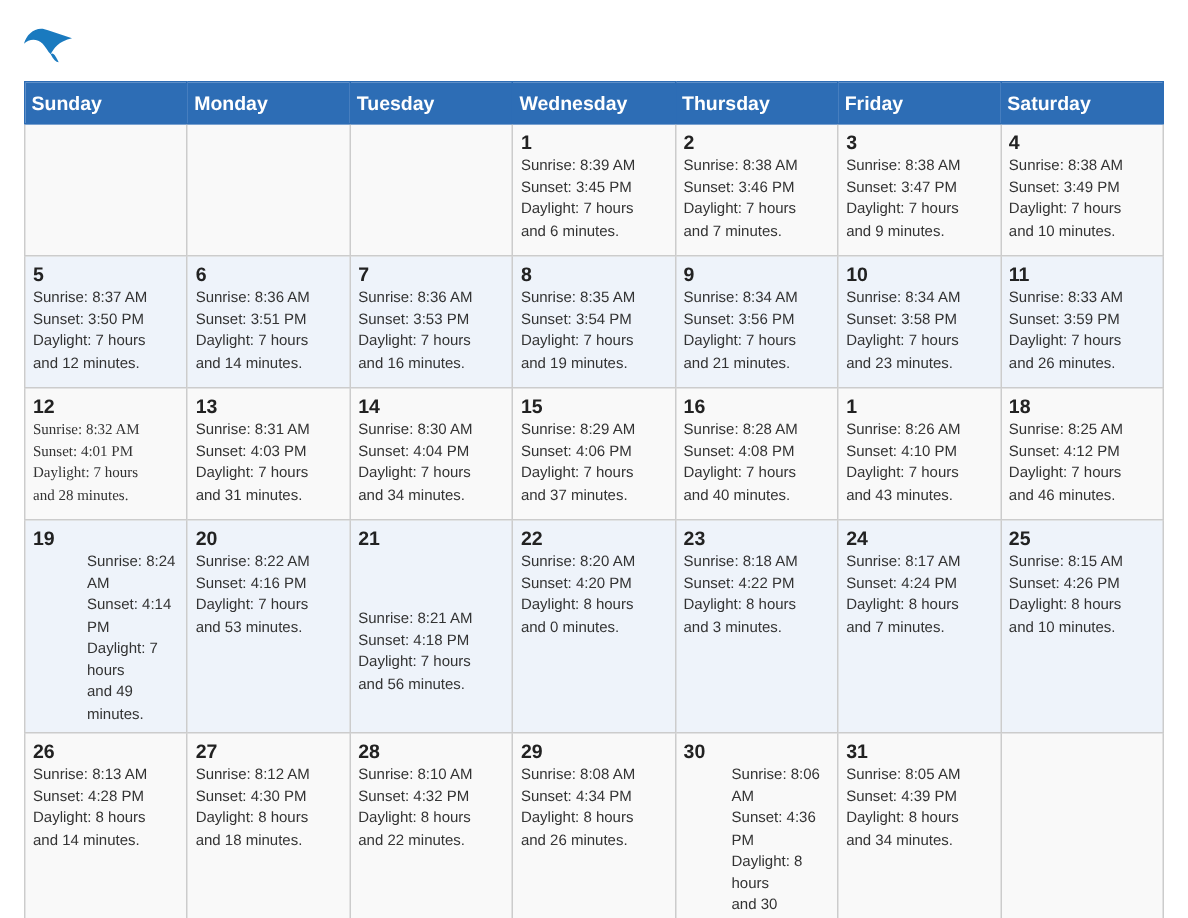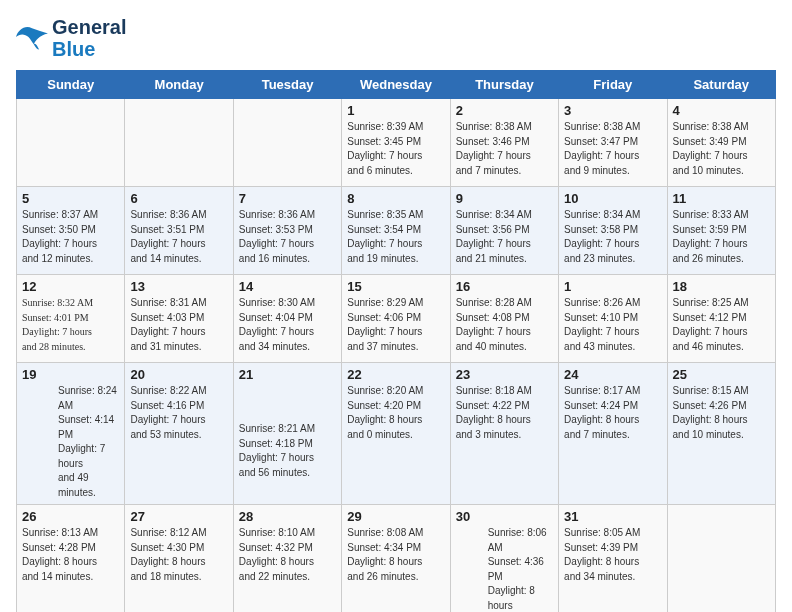--- a/index.html
+++ b/index.html
@@ -41,21 +41,21 @@
     table {
       width: 100%;
       border-collapse: collapse;
       table-layout: fixed;
     }
     thead tr th {
       background-color: #2d6db5;
       color: #fff;
       font-size: 13px;
       padding: 6px 4px;
-      text-align: center;
+      text-align: left;
       border: 1px solid #2d6db5;
     }
     tbody tr td {
       border: 1px solid #ccc;
       vertical-align: top;
       padding: 4px 5px;
       font-size: 10.5px;
       color: #222;
       height: 88px;
     }
@@ -80,24 +80,20 @@
   </style>
 </head>
 <body>
 
 <div class="header">
   <div class="logo">
     <svg class="logo-bird" viewBox="0 0 36 30" xmlns="http://www.w3.org/2000/svg">
       <path d="M18 4 C10 0, 2 6, 0 14 C4 10, 10 10, 14 14 C16 16, 18 20, 20 22 C22 18, 26 12, 36 10 C30 8, 24 6, 18 4Z" fill="#1a7abf"></path>
       <path d="M20 22 C22 26, 24 28, 26 28 C24 24, 22 20, 20 22Z" fill="#1a7abf"></path>
     </svg>
-    <div>
-      <div style="font-size:20px;font-weight:bold;color:#1a3a5c;line-height:1.1">General</div>
-      <div style="font-size:20px;font-weight:bold;color:#1a7abf;line-height:1.1">Blue</div>
-    </div>
   </div>
   <div class="title-block">
     <h1></h1>
     <h2></h2>
   </div>
 </div>
 
 <table>
   <thead>
     <tr>

